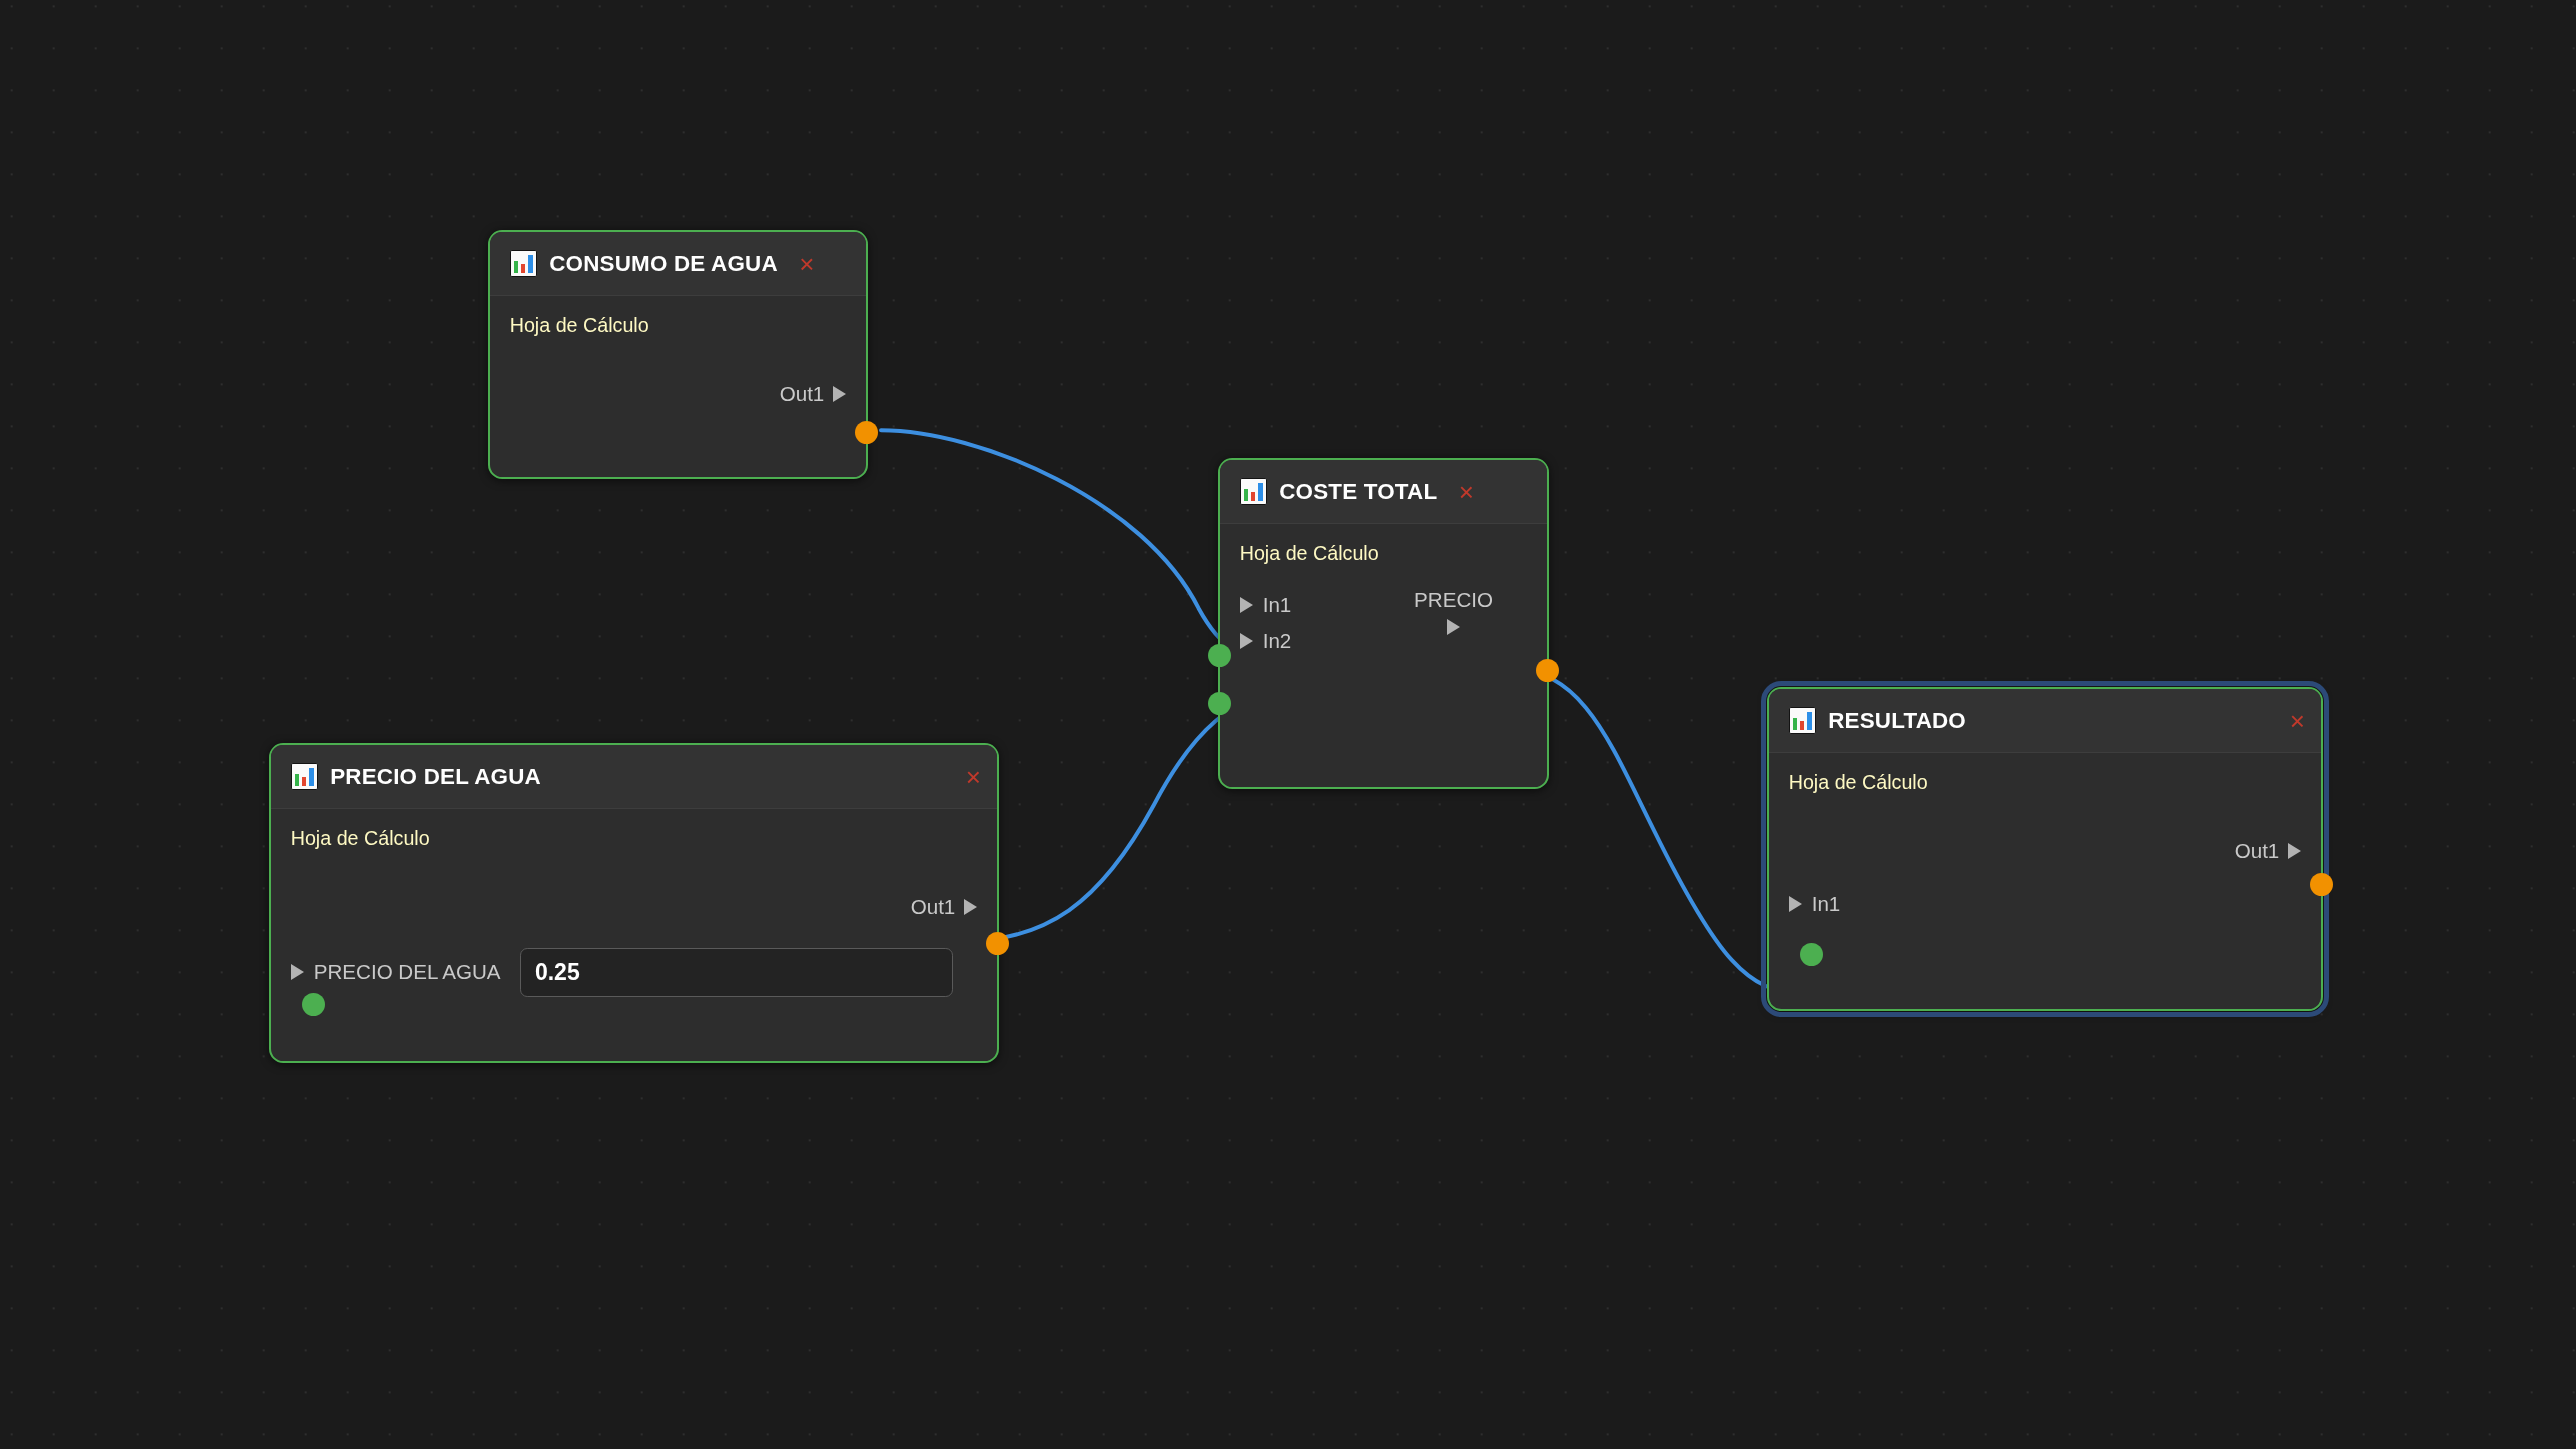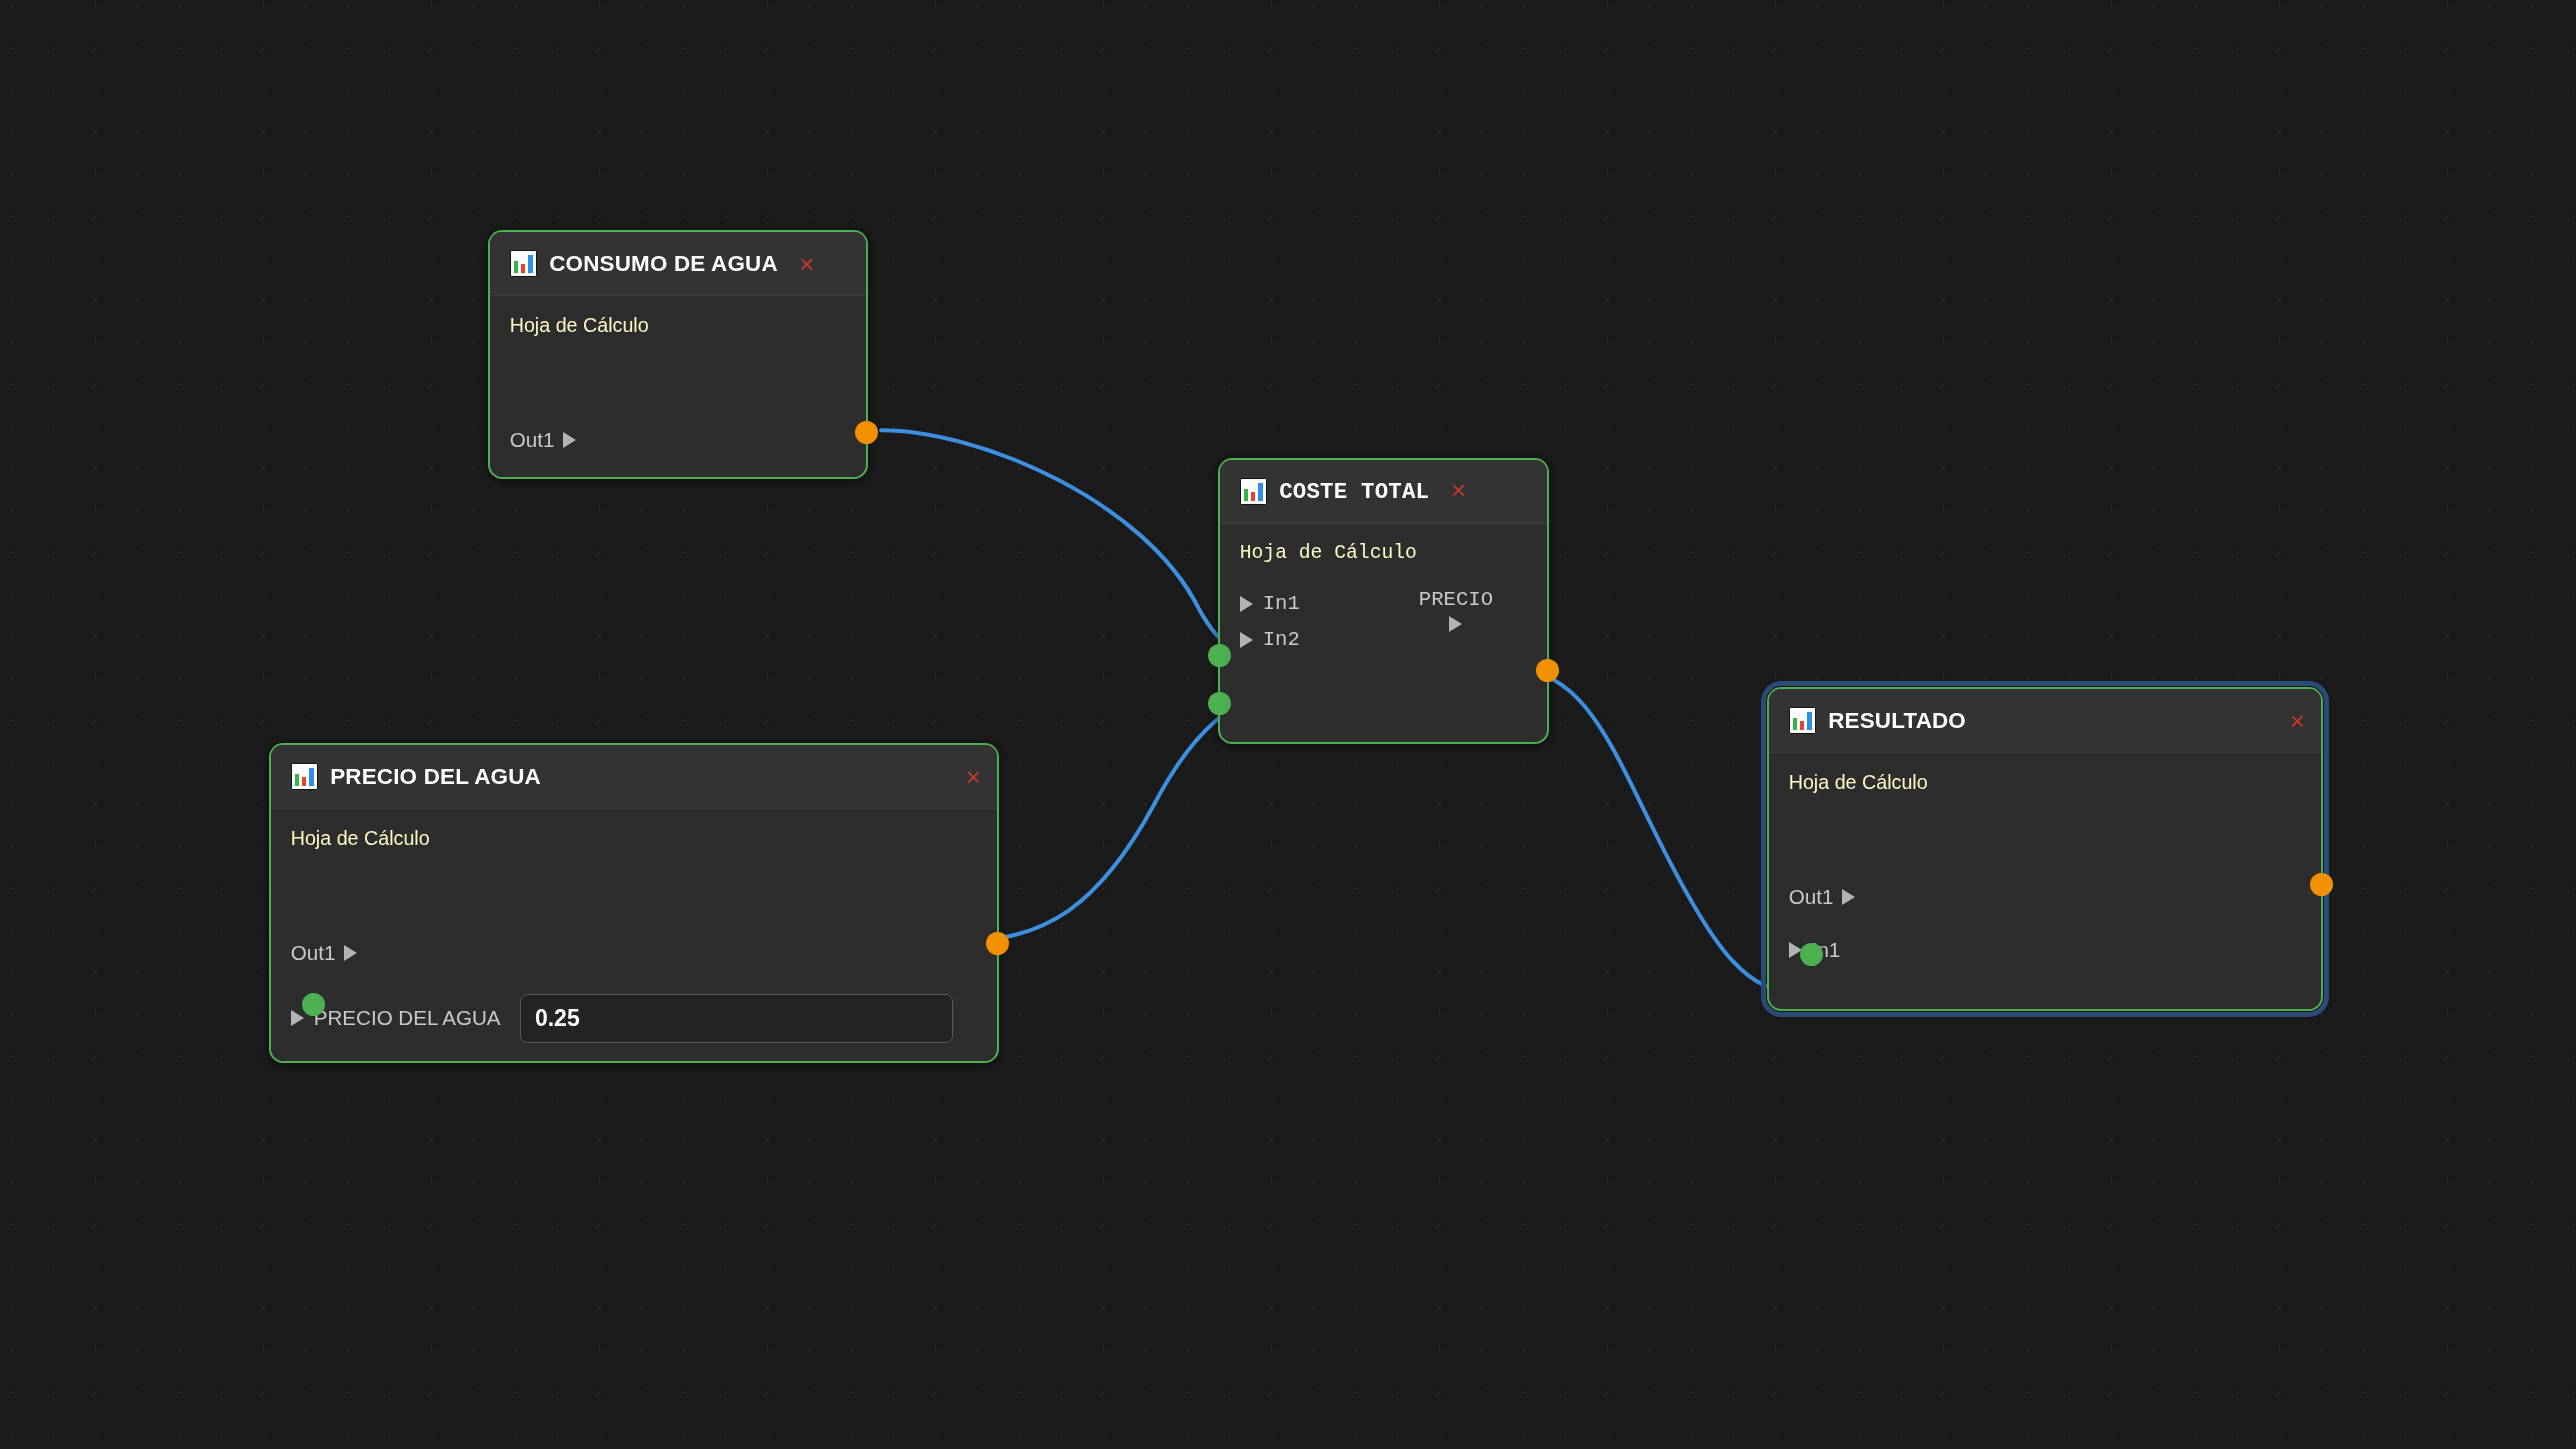--- a/index.html
+++ b/index.html
@@ -122,26 +122,25 @@
     width: 0; height: 0;
     border-left: 13.4px solid #b3b3b3;
     border-top: 8px solid transparent;
     border-bottom: 8px solid transparent;
     vertical-align: middle;
   }
 
   .row-out {
     display: flex;
     align-items: center;
-    justify-content: flex-start;
+    justify-content: flex-end;
     gap: 9px;
     color: #c9c9c9;
     font-size: 20.6px;
     height: 36px;
-    margin-top: 46px;
   }
   .row-out .lbl { white-space: nowrap; }
 
   .row-in {
     display: flex;
     align-items: center;
     gap: 10px;
     color: #c9c9c9;
     font-size: 20.6px;
     height: 36px;
@@ -199,21 +198,21 @@
       <div class="node-subtitle">Hoja de Cálculo</div>
       <div class="spacer"></div>
       <div class="row-out">
         <span class="lbl">Out1</span>
         <span class="tri"></span>
       </div>
     </div>
     <span class="port-dot out" style="right:-11.6px; top:189px;"></span>
   </div>
 
-  <div class="node" id="n-coste" style="left:1218px; top:458px; width:331px; height:286px;font-family:Liberation Mono, monospace;">
+  <div class="node" id="n-coste" style="left:1218px; top:458px; width:331px; height:331px;">
     <div class="node-header">
       <span class="node-icon">
         <i class="g"></i>
           <i class="r"></i>
           <i class="b"></i>
       </span>
       <span class="node-title">COSTE TOTAL</span>
       <span class="node-close">×</span>
     </div>
     <div class="node-body">

